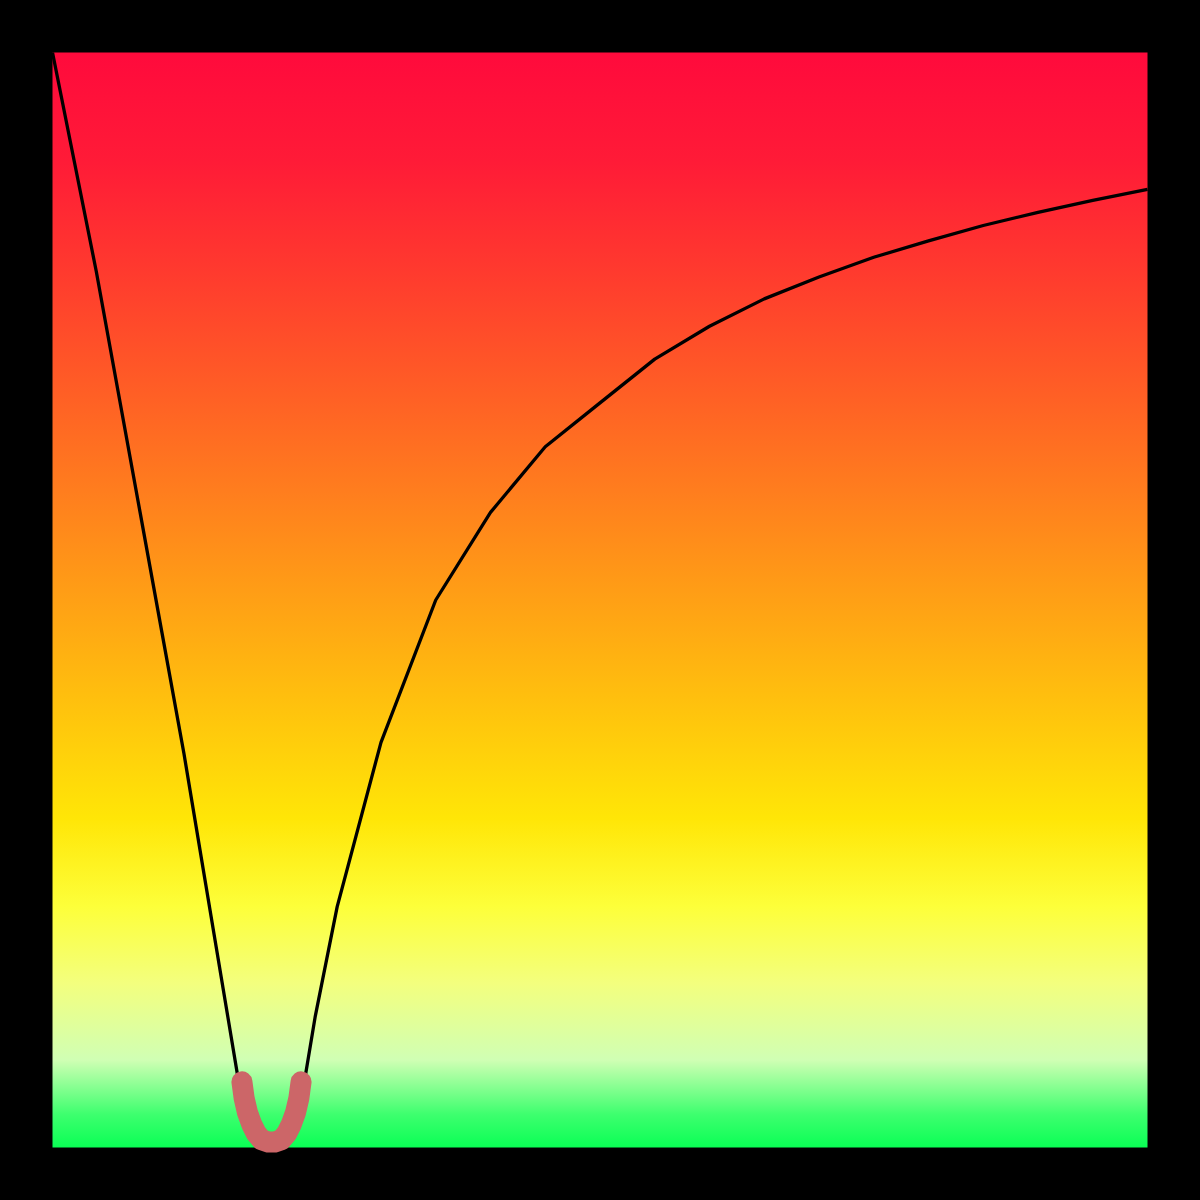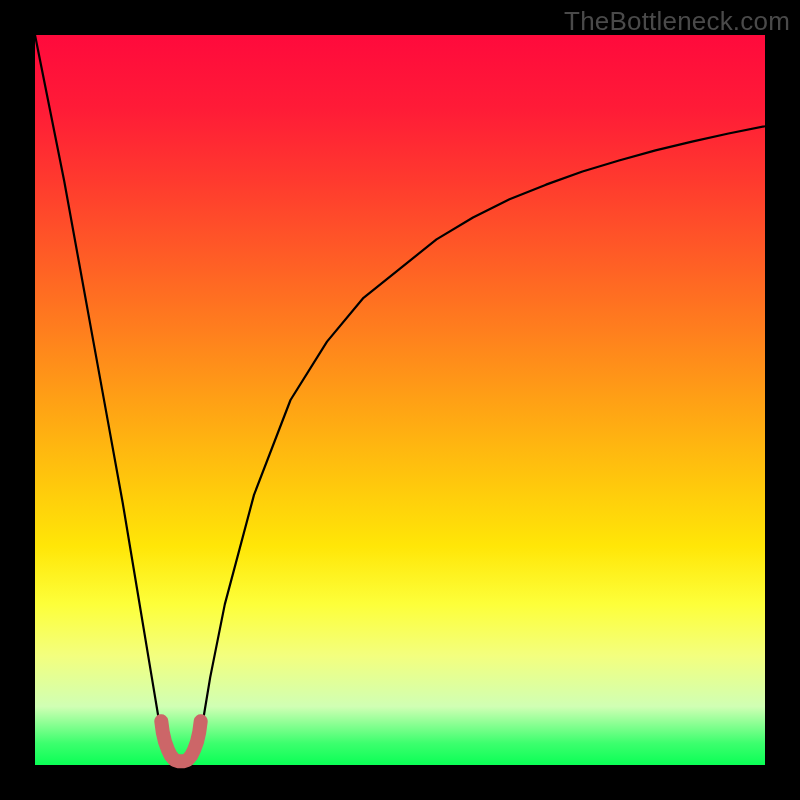--- a/index.html
+++ b/index.html
@@ -63,14 +63,13 @@
 </head>
 <body>
 
 <div class="frame">
   <div class="plot">
     <svg class="curve" viewBox="0 0 730 730" preserveAspectRatio="none">
       <path d="M0.00 0.00 L14.60 73.00 L29.20 146.00 L43.80 226.30 L58.40 306.60 L73.00 386.90 L87.60 467.20 L102.20 554.80 L116.80 642.40 L124.10 686.20 L131.40 715.40 L138.70 730.00 L146.00 730.00 L153.30 730.00 L160.60 715.40 L167.90 686.20 L175.20 642.40 L189.80 569.40 L219.00 459.90 L255.50 365.00 L292.00 306.60 L328.50 262.80 L365.00 233.60 L401.50 204.40 L438.00 182.50 L474.50 164.25 L511.00 149.65 L547.50 136.51 L584.00 125.56 L620.50 115.34 L657.00 106.58 L693.50 98.55 L730.00 91.25" id="curve-path" fill="none" stroke="#000000" stroke-width="2.2" stroke-linejoin="round"></path>
       <path d="M126.29 686.20 L127.75 697.15 L129.94 706.64 L132.86 714.67 L135.78 720.51 L139.43 724.89 L143.81 726.35 L148.19 726.35 L152.57 724.89 L156.22 720.51 L159.14 714.67 L162.06 706.64 L164.25 697.15 L165.71 686.20" id="marker-path" fill="none" stroke="#cc6668" stroke-width="14" stroke-linecap="round" stroke-linejoin="round"></path>
     </svg>
   </div>
-  <div class="watermark">TheBottleneck.com</div>
 </div>
 
 </body></html>

